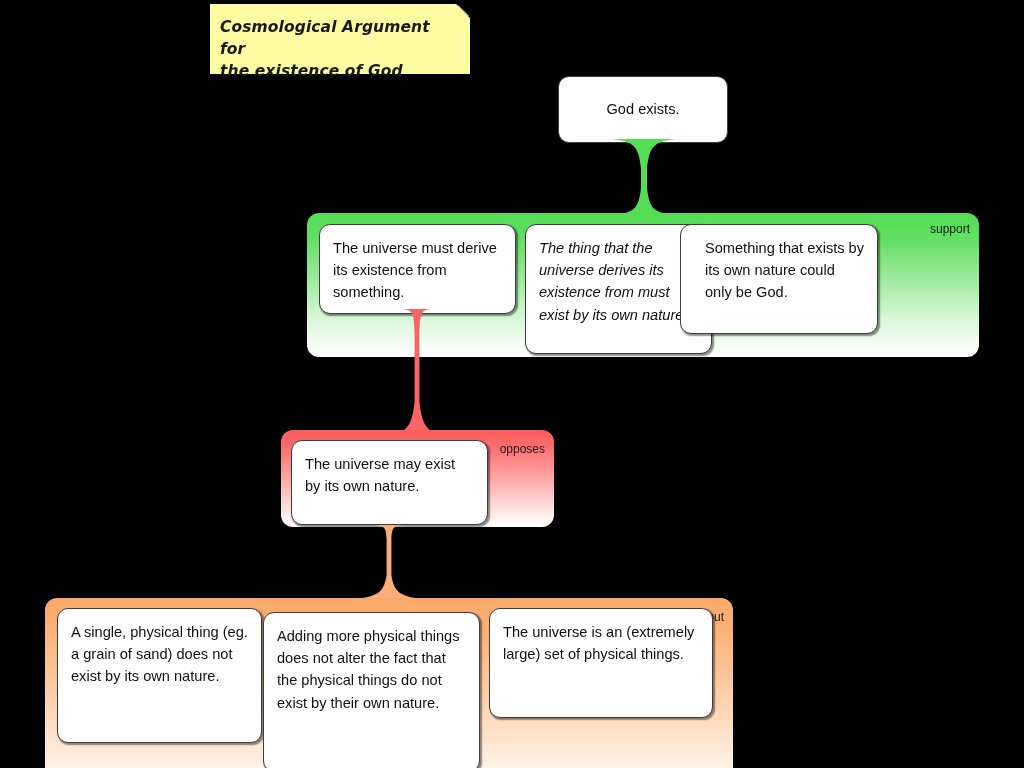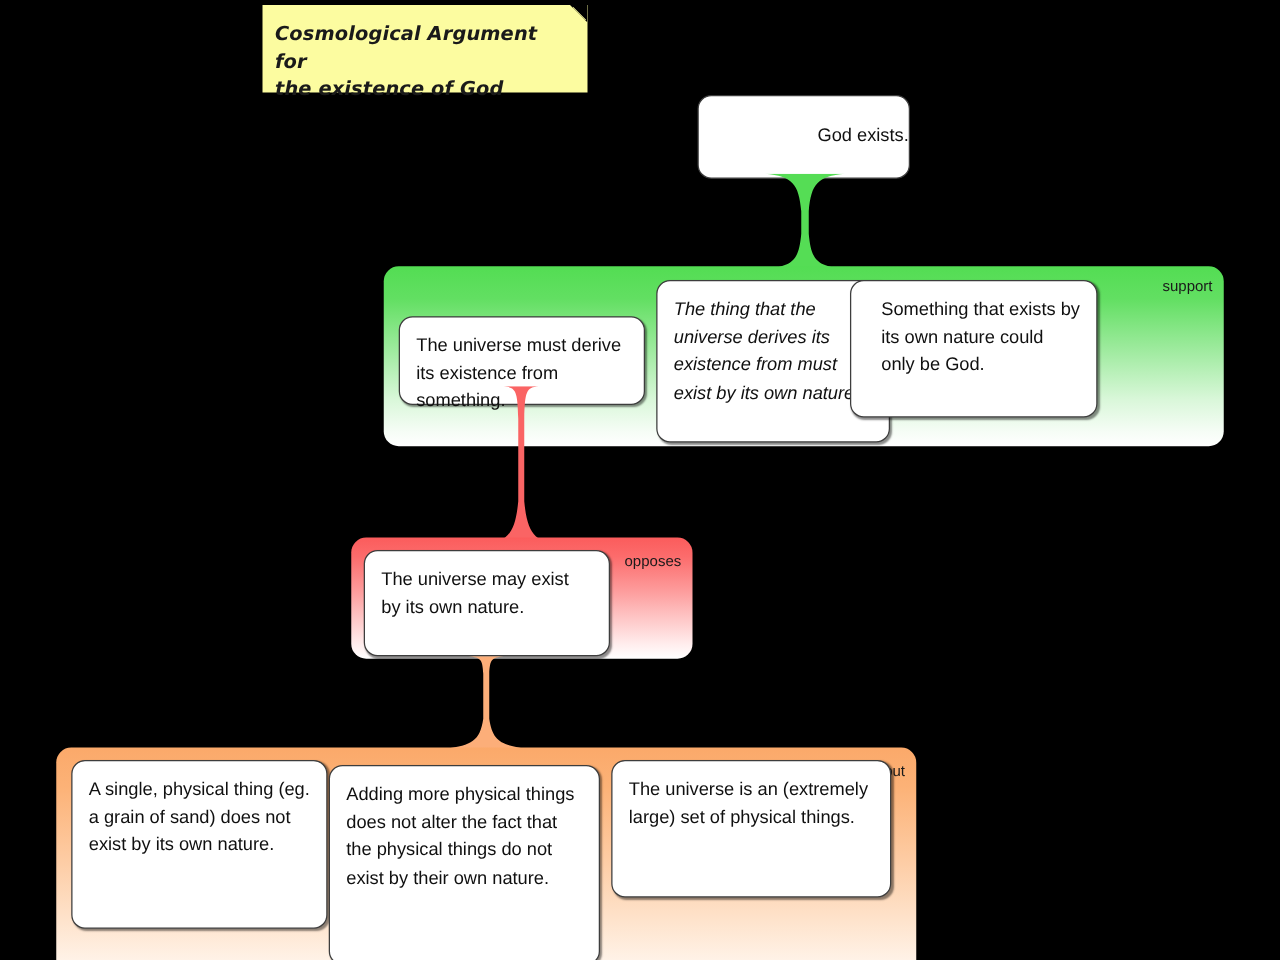--- a/index.html
+++ b/index.html
@@ -101,35 +101,35 @@
 <div id="canvas">
 
   <div class="sticky">
     <div class="sticky-fold">
       <div class="sticky-fold-inner"></div>
     </div>
     <div class="sticky-text">Cosmological Argument for</div>
     <div class="sticky-text">the existence of God</div>
   </div>
 
-  <div class="claim" style="left:558px; top:76px; width:170px; height:67px; display:flex; align-items:center; justify-content:flex-end; padding:0;">
+  <div class="claim" style="left:558px; top:76px; width:170px; height:67px; display:flex; align-items:center; justify-content:center; padding:0;">
     <span>God exists.</span>
   </div>
 
   <div class="connector" style="left:612px; top:139px; width:64px; height:76px;">
     <svg width="64" height="76" viewBox="0 0 64 76">
       <path d="M 0,0 C 22,2 27,8 29,30 L 29,48 C 27,70 22,74 0,76 L 64,76 C 42,74 37,70 35,48 L 35,30 C 37,8 42,2 64,0 Z" fill="#55DD55"></path>
     </svg>
   </div>
 
   <div class="panel panel-support" style="left:307px; top:213px; width:672px; height:144px;">
     <div class="panel-label" style="right:9px; top:9px;">support</div>
   </div>
 
-  <div class="claim" style="left:319px; top:224px; width:197px; height:71px;margin-top:29px;">
+  <div class="claim" style="left:319px; top:224px; width:197px; height:90px;">
     <span>The universe must derive its existence from something.</span>
   </div>
 
   <div class="claim" style="left:525px; top:224px; width:187px; height:130px;font-style:italic;">
     <span>The thing that the universe derives its existence from must exist by its own nature.</span>
   </div>
 
   <div class="claim" style="left:680px; top:224px; width:198px; height:110px;padding-left:24px;">
     <span>Something that exists by its own nature could only be God.</span>
   </div>

